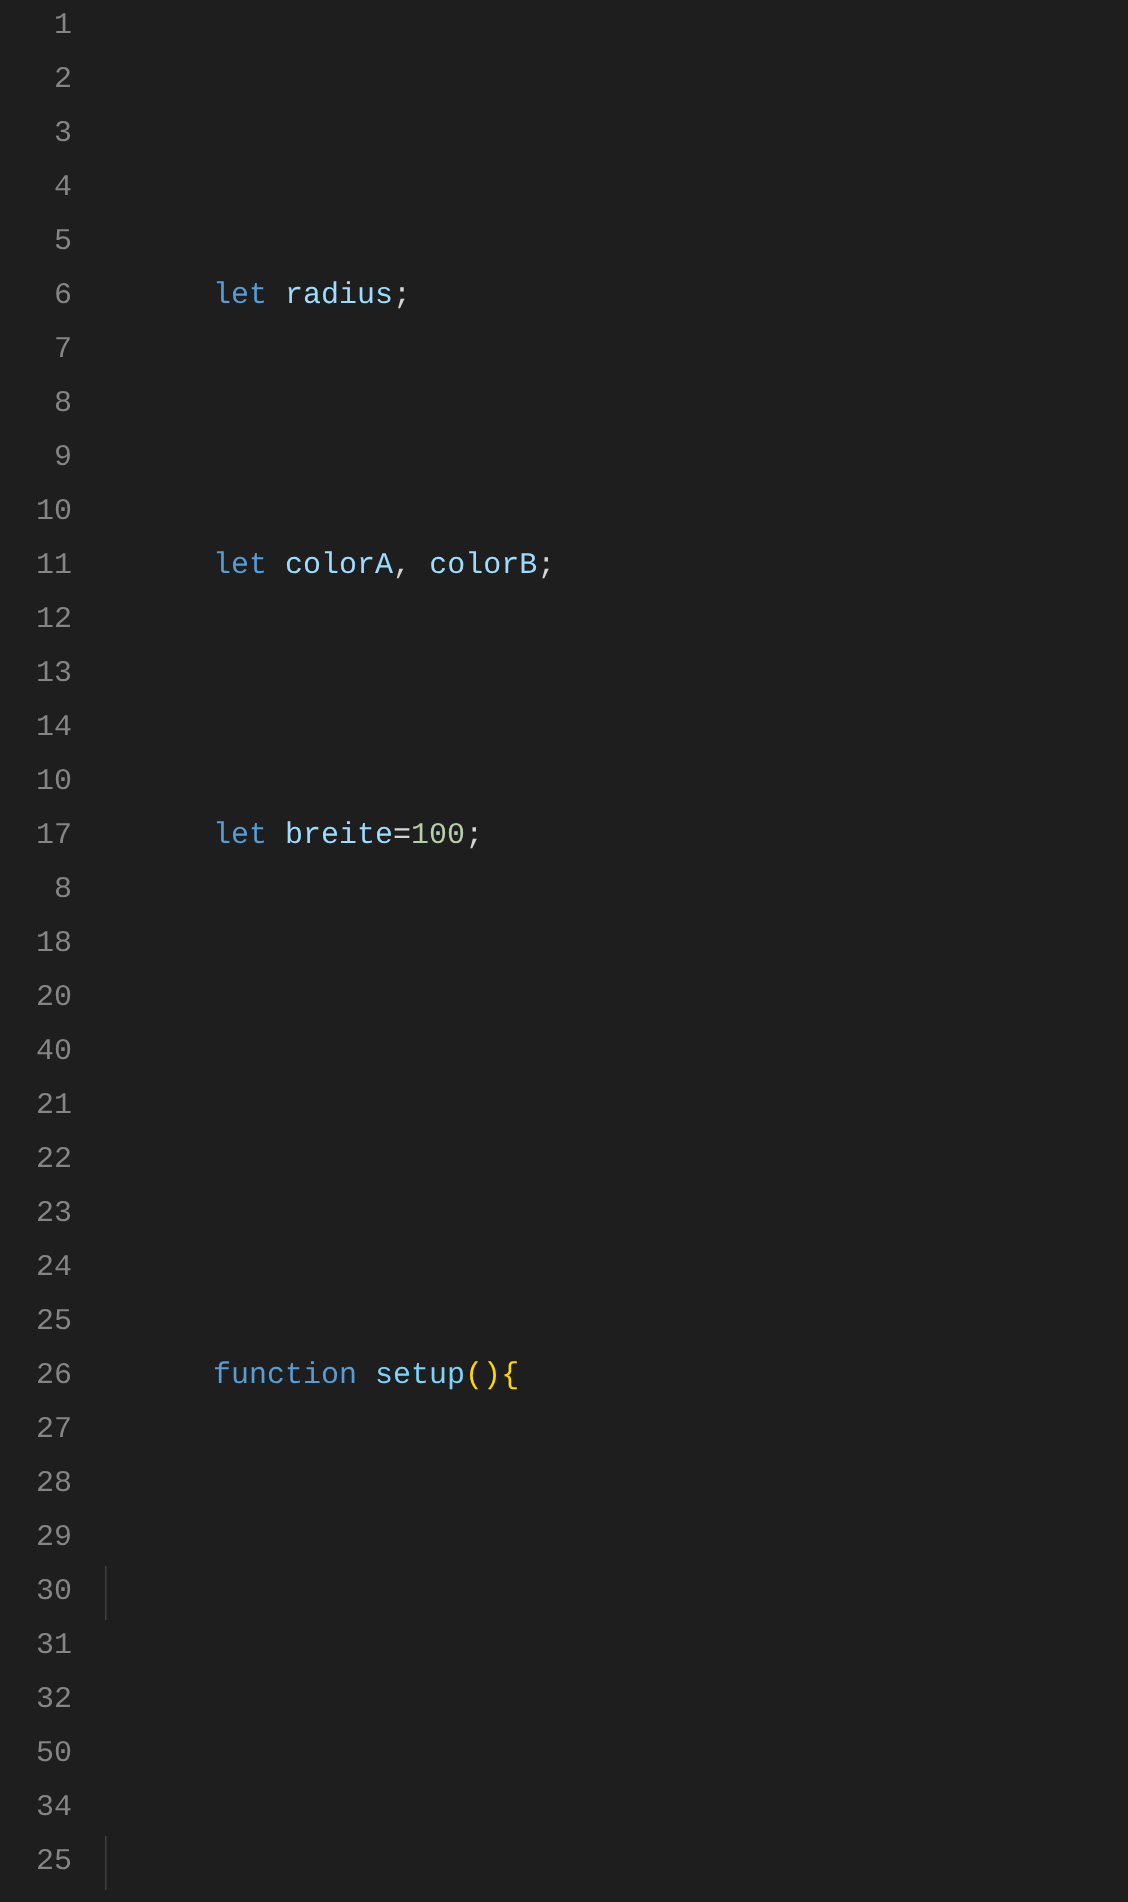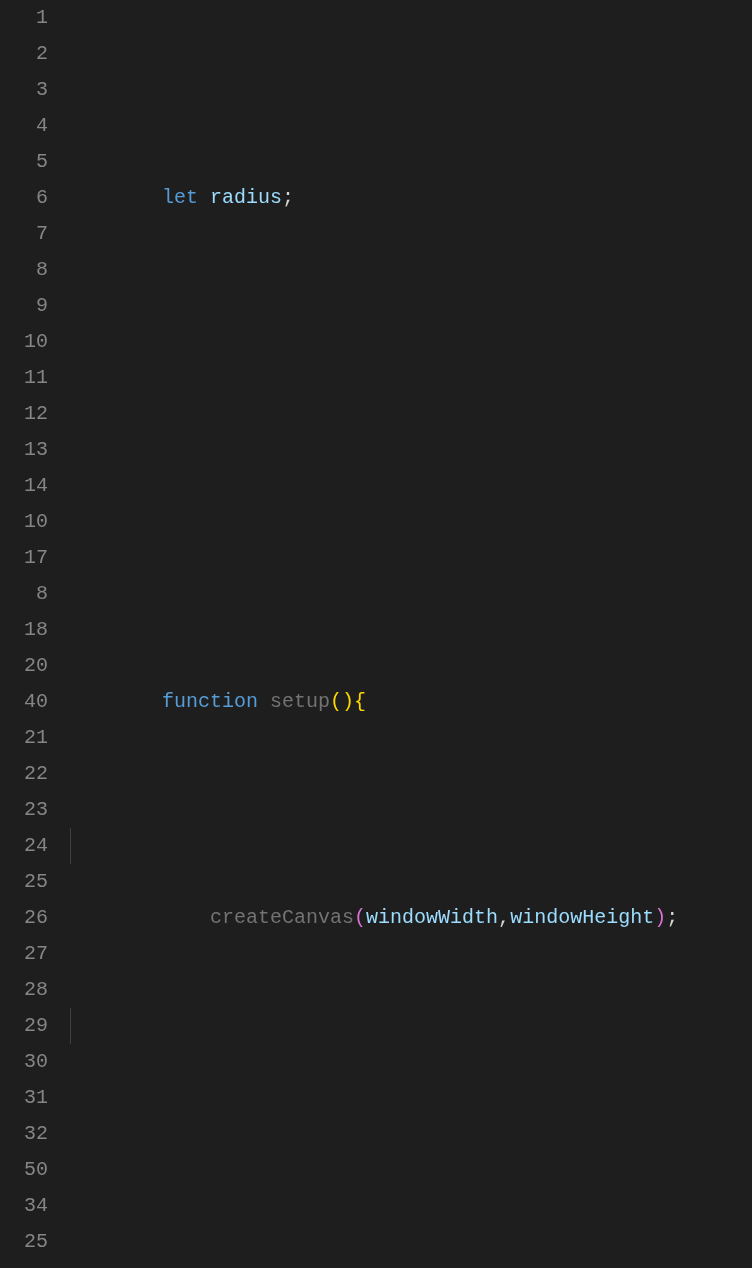--- a/index.html
+++ b/index.html
@@ -25,36 +25,36 @@
     user-select: none;
     flex-shrink: 0;
   }
   .gutter .ln { height: 36px; }
   .code {
     flex: 1;
     white-space: pre;
     position: relative;
   }
   .line { height: 36px; position: relative; }
-  .line .content { position: relative; z-index: 2; margin-left: 20px; }
+  .line .content { position: relative; z-index: 2; }
 
   
   .guide {
     position: absolute;
     top: 0;
     bottom: 0;
     width: 1px;
     background: #404040;
     z-index: 1;
   }
 
   
   .kw   { color: #569cd6; }   
   .var  { color: #9cdcfe; }   
-  .fn   { color: #737373; }   
+  .fn   { color: #7dd3fc; }   
   .num  { color: #b5cea8; }   
   .op   { color: #d4d4d4; }   
   .pun  { color: #d4d4d4; }
   .brY  { color: #ffd700; }   
   .brP  { color: #da70d6; }   
 </style>
 </head>
 <body>
 
 <div class="editor">
@@ -96,35 +96,40 @@
       <div class="ln">25</div>
     </div>
   <div class="code">
 
     
     <div class="line">
       <span class="content"><span class="kw">let</span> <span class="var">radius</span><span class="pun">;</span></span>
     </div>
 
     
-
-    
+    <div class="line">
+      <span class="content"><span class="kw">let</span> <span class="var">colorA</span><span class="pun">,</span> <span class="var">colorB</span><span class="pun">;</span></span>
+    </div>
+
+    
+    <div class="line">
+      <span class="content"><span class="kw">let</span> <span class="var">breite</span><span class="op">=</span><span class="num">100</span><span class="pun">;</span></span>
+    </div>
 
     
     <div class="line"></div>
 
     
     <div class="line">
       <span class="content"><span class="kw">function</span> <span class="fn">setup</span><span class="brY">(</span><span class="brY">)</span><span class="brY">{</span></span>
     </div>
 
     
     <div class="line">
       <span class="guide" style="left:0px"></span>
-      <span class="content">    <span class="fn">createCanvas</span><span class="brP">(</span><span class="var">windowWidth</span><span class="pun">,</span><span class="var">windowHeight</span><span class="brP">)</span><span class="pun">;</span></span>
     </div>
 
     
     <div class="line">
       <span class="guide" style="left:0px"></span>
       
     </div>
 
     
     

